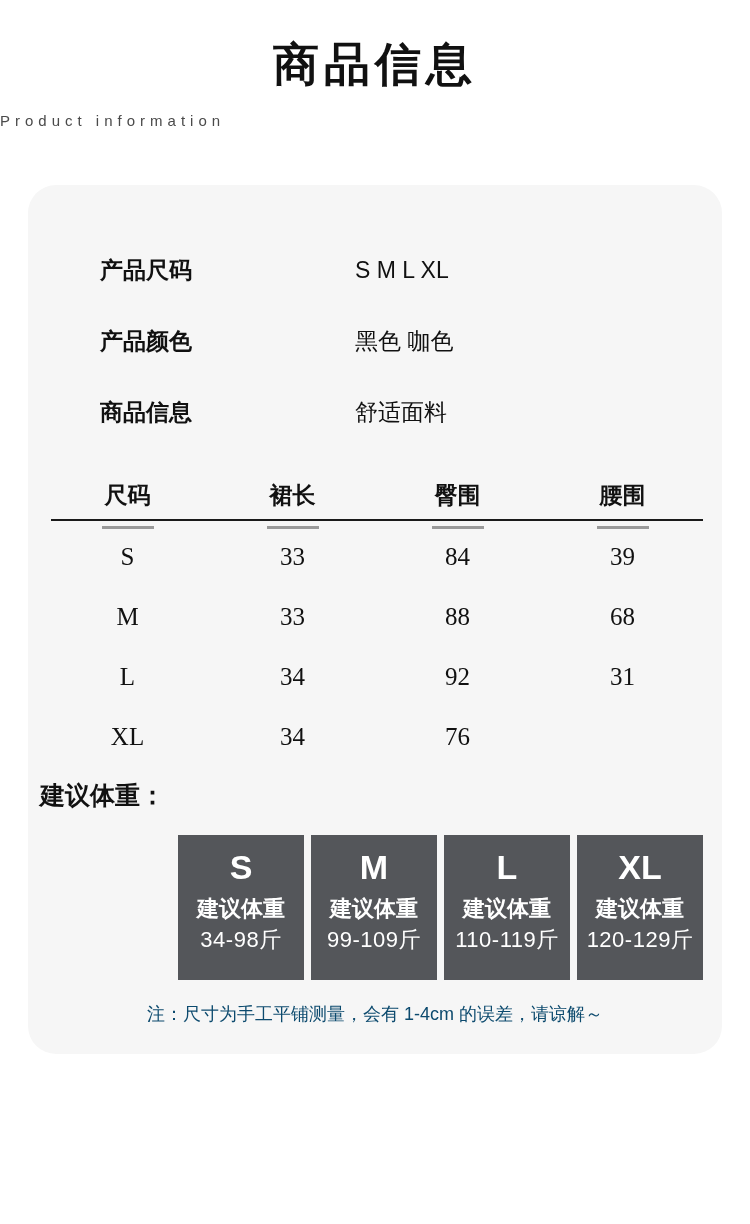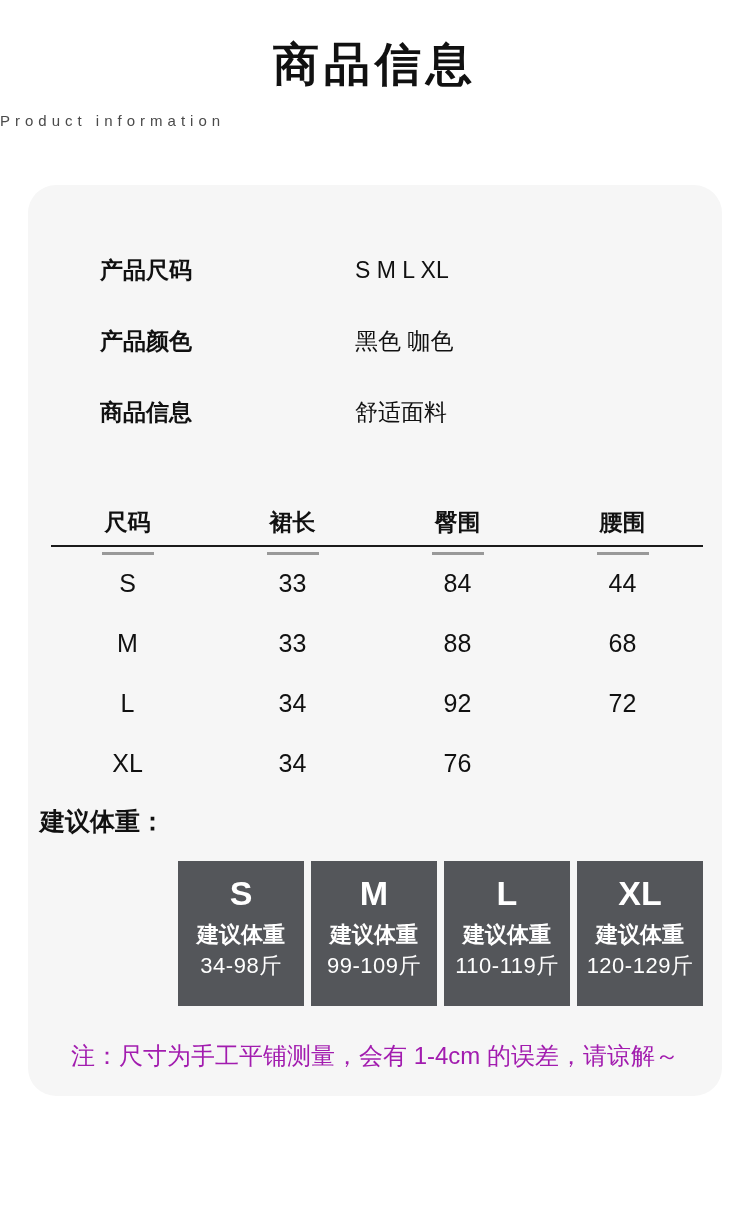--- a/index.html
+++ b/index.html
@@ -46,21 +46,21 @@
     font-weight: 700;
     line-height: 30px;
   }
   .info-value {
     font-size: 23px;
     font-weight: 500;
     line-height: 30px;
   }
 
   
-  .size-table { width: 660px; margin: 80px auto 0 auto; }
+  .size-table { width: 660px; margin: 54px auto 0 auto; font-family: Liberation Serif, serif; }
   .thead {
     display: grid;
     grid-template-columns: repeat(4, 1fr);
     position: relative;
     height: 46px;
   }
   .thead::before {
     content: "";
     position: absolute;
     left: 6px;
@@ -113,24 +113,24 @@
     color: #ffffff;
     text-align: center;
     padding-top: 10px;
   }
   .box-size { font-size: 34px; font-weight: 700; line-height: 44px; }
   .box-caption { font-size: 22px; font-weight: 600; line-height: 32px; margin-top: 4px; }
   .box-range { font-size: 22px; font-weight: 500; line-height: 30px; letter-spacing: 0.5px; }
 
   
   .note {
-    margin-top: 38px;
-    text-align: center;
-    font-size: 24px;
-    color: #a21caf;
+    margin-top: 22px;
+    text-align: center;
+    font-size: 18px;
+    color: #0c4a6e;
     line-height: 24px;
   }
 </style>
 </head>
 <body>
 
 <div class="page">
 
   <h1 class="title">商品信息</h1>
   <div class="subtitle">Product information</div>
@@ -156,33 +156,33 @@
       <div class="thead">
         <div class="hcell">尺码</div>
         <div class="hcell">裙长</div>
         <div class="hcell">臀围</div>
         <div class="hcell">腰围</div>
       </div>
       <div class="trow">
         <div class="tcell">S</div>
         <div class="tcell">33</div>
         <div class="tcell">84</div>
-        <div class="tcell">44</div>
+        <div class="tcell">39</div>
       </div>
       <div class="trow">
         <div class="tcell">M</div>
         <div class="tcell">33</div>
         <div class="tcell">88</div>
         <div class="tcell">68</div>
       </div>
       <div class="trow">
         <div class="tcell">L</div>
         <div class="tcell">34</div>
         <div class="tcell">92</div>
-        <div class="tcell">72</div>
+        <div class="tcell">31</div>
       </div>
       <div class="trow">
         <div class="tcell">XL</div>
         <div class="tcell">34</div>
         <div class="tcell">76</div>
       </div>
     </div>
 
     <div class="weight-label">建议体重：</div>
 

